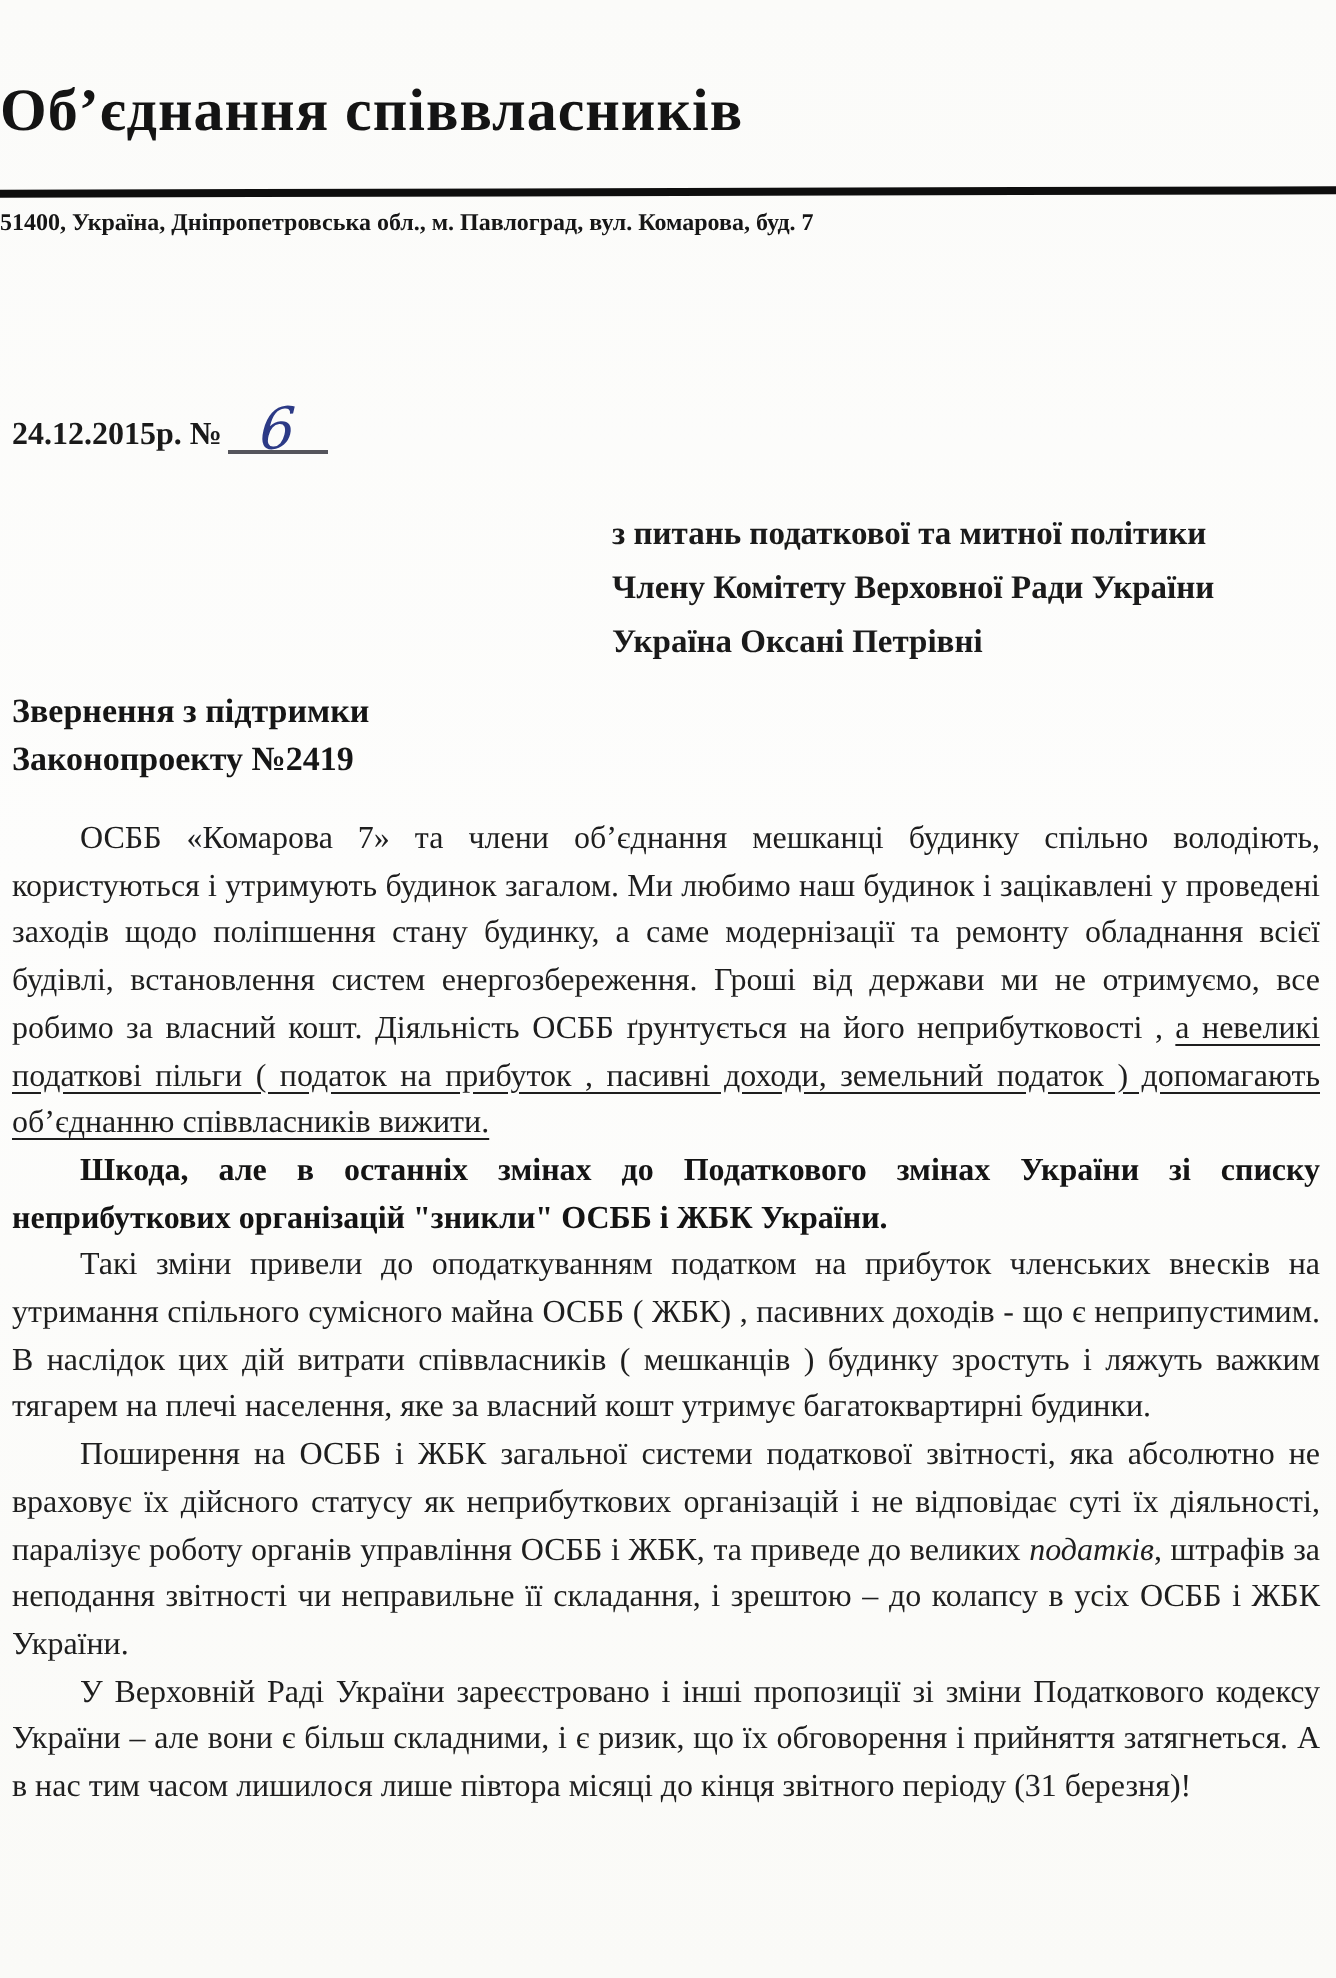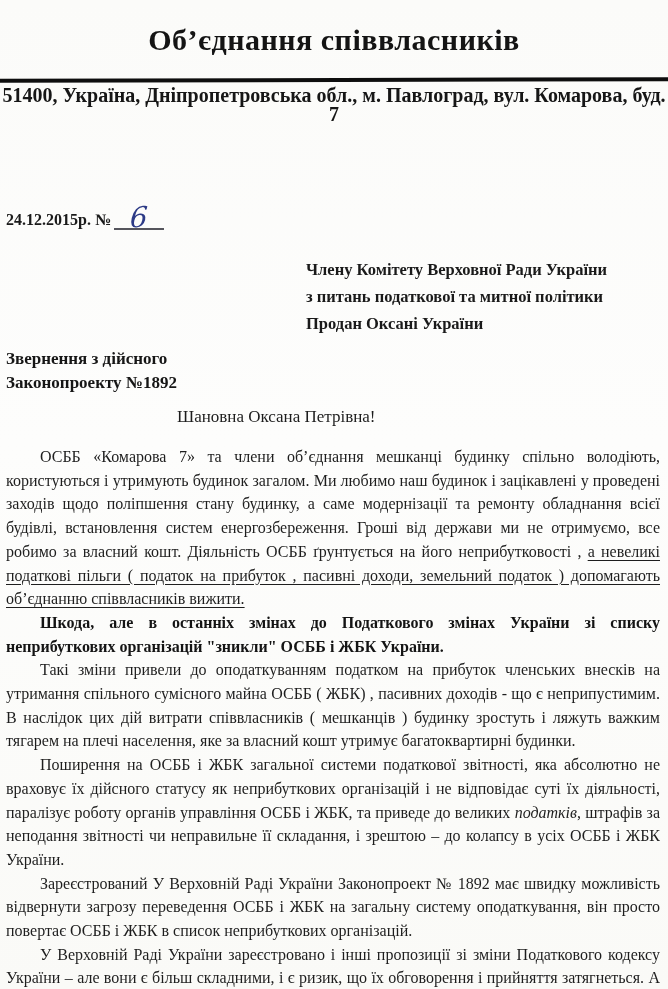--- a/index.html
+++ b/index.html
@@ -11,40 +11,40 @@
     height: 989px;
     margin: 0;
     background: linear-gradient(180deg, #fbfbf9 0%, #fdfdfc 45%, #fafaf7 100%);
     font-family: "Liberation Serif", "DejaVu Serif", serif;
     color: #1d1d1d;
     overflow: hidden;
     box-sizing: border-box;
   }
 
   
-  .letterhead { text-align: center; }
+  .letterhead { text-align: left; margin-top: 16px; }
   .title {
     margin: 0;
     padding-top: 14px;
     font-size: 30px;
     font-weight: bold;
     line-height: 52px;
     letter-spacing: 0.5px;
     color: #141414;
   }
   .title .title-line { display: block; }
   .head-rule {
     height: 4px;
     background: #0e0e0e;
     margin-top: 12px;
     transform: rotate(-0.15deg);
   }
   .address {
     margin-top: 4px;
-    font-size: 20px;
+    font-size: 12px;
     font-weight: bold;
     line-height: 19px;
     color: #161616;
   }
 
   
   .ref-line {
     margin: 80px 0 0 6px;
     font-size: 16px;
     font-weight: bold;
@@ -121,34 +121,32 @@
     </h1>
     <div class="head-rule"></div>
     <div class="address">51400, Україна, Дніпропетровська обл., м. Павлоград, вул. Комарова, буд. 7</div>
   </div>
 
   <div class="ref-line">
     <span>24.12.2015р. №</span><span class="num-slot"><span class="handwritten" style="color: rgb(44, 58, 134);">6</span></span>
   </div>
 
   <div class="recipient">
+    <div>з питань податкової та митної політики</div>
     <div>Члену Комітету Верховної Ради України</div>
-    <div>з питань податкової та митної політики</div>
-    <div>Продан Оксані України</div>
+    <div>Україна Оксані Петрівні</div>
   </div>
 
   <div class="subject">
-    <div>Звернення з дійсного</div>
-    <div>Законопроекту №1892</div>
+    <div>Звернення з підтримки</div>
+    <div>Законопроекту №2419</div>
   </div>
 
-  <div class="salutation">Шановна Оксана Петрівна!</div>
 
   <div class="body-text">
     <p><span>ОСББ «Комарова 7» та члени об’єднання мешканці будинку спільно володіють, користуються і утримують будинок загалом. Ми любимо наш будинок і зацікавлені  у проведені заходів щодо поліпшення стану будинку, а саме  модернізації та ремонту обладнання всієї будівлі, встановлення систем енергозбереження. Гроші від держави ми не отримуємо, все робимо за власний кошт. Діяльність ОСББ ґрунтується на його неприбутковості , </span><span class="seg-underline">а  невеликі податкові пільги ( податок на прибуток , пасивні доходи, земельний податок  ) допомагають об’єднанню співвласників  вижити.</span></p>
     <p class="p-bold">Шкода, але  в останніх змінах до Податкового змінах України зі списку неприбуткових організацій "зникли" ОСББ і ЖБК України.</p>
     <p>Такі зміни привели до оподаткуванням податком на прибуток  членських внесків на утримання спільного сумісного майна ОСББ ( ЖБК)  , пасивних доходів  -  що є неприпустимим. В наслідок цих дій витрати співвласників ( мешканців ) будинку зростуть і ляжуть важким тягарем на плечі населення, яке за власний кошт утримує багатоквартирні будинки.</p>
     <p><span>Поширення на ОСББ і ЖБК загальної системи податкової звітності, яка абсолютно не враховує їх дійсного статусу як неприбуткових  організацій і не відповідає суті їх діяльності, паралізує роботу органів управління ОСББ і ЖБК, та приведе до великих </span><span class="seg-italic">податків</span><span>, штрафів за неподання звітності чи неправильне її складання, і зрештою – до колапсу в усіх ОСББ і ЖБК України.</span></p>
-    <p>Зареєстрований У Верховній Раді України Законопроект № 1892   має швидку можливість відвернути загрозу переведення ОСББ і ЖБК на загальну систему оподаткування, він просто повертає ОСББ і ЖБК в список неприбуткових організацій.</p>
     <p>У Верховній Раді України зареєстровано і інші пропозиції зі зміни Податкового кодексу України – але вони є більш складними, і є ризик, що їх обговорення і прийняття затягнеться. А в нас тим часом лишилося лише півтора місяці до кінця звітного періоду (31 березня)!</p>
   </div>
 
 </div>
 
 </body></html>

